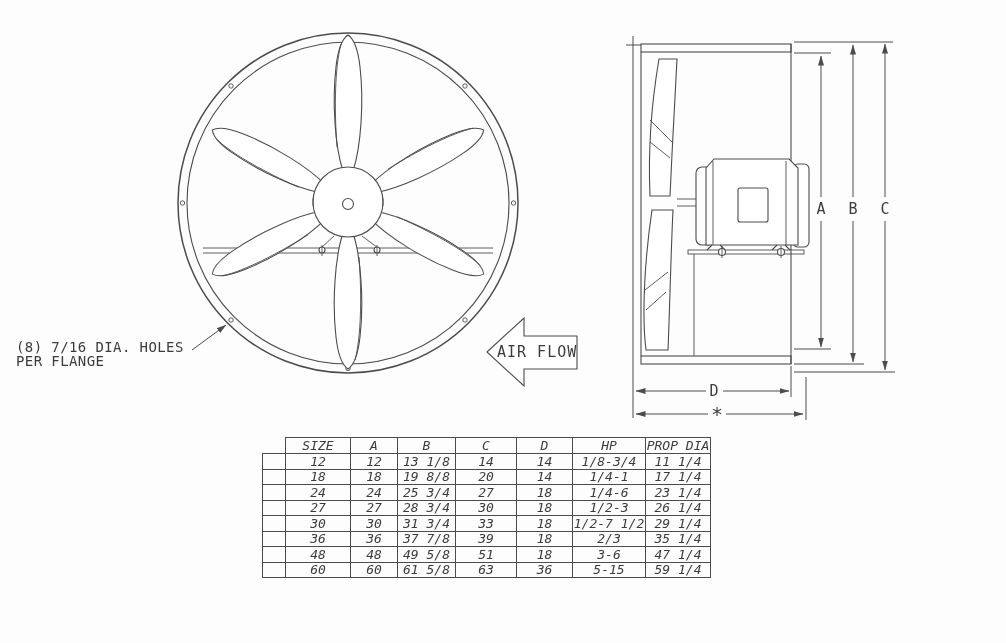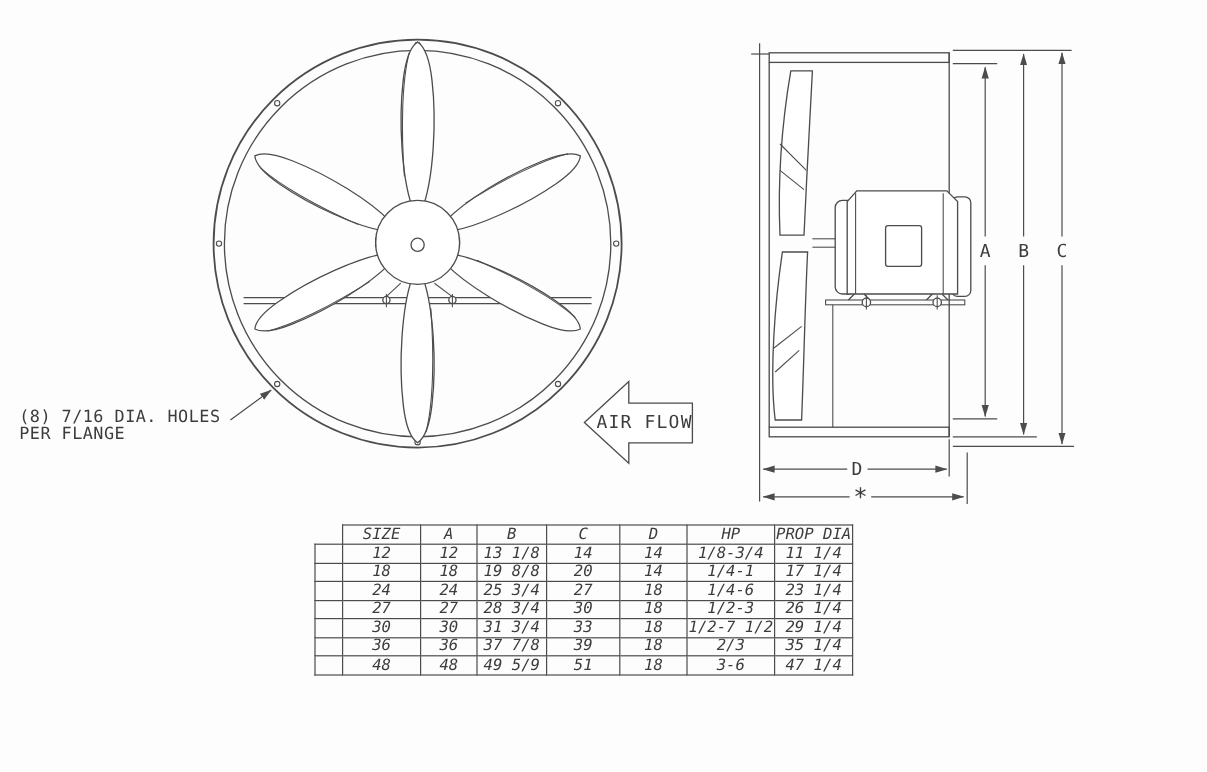--- a/index.html
+++ b/index.html
@@ -268,21 +268,31 @@
           <td data-name="table-cell">37 7/8</td>
           <td data-name="table-cell">39</td>
           <td data-name="table-cell">18</td>
           <td data-name="table-cell">2/3</td>
           <td data-name="table-cell">35 1/4</td>
         </tr>
         <tr data-name="table-row">
           <td data-name="row-stub-cell"></td>
           <td data-name="table-cell">48</td>
           <td data-name="table-cell">48</td>
-          <td data-name="table-cell">49 5/9</td>
+          <td data-name="table-cell">49 5/8</td>
           <td data-name="table-cell">51</td>
           <td data-name="table-cell">18</td>
           <td data-name="table-cell">3-6</td>
           <td data-name="table-cell">47 1/4</td>
+        </tr>
+        <tr data-name="table-row">
+          <td data-name="row-stub-cell"></td>
+          <td data-name="table-cell">60</td>
+          <td data-name="table-cell">60</td>
+          <td data-name="table-cell">61 5/8</td>
+          <td data-name="table-cell">63</td>
+          <td data-name="table-cell">36</td>
+          <td data-name="table-cell">5-15</td>
+          <td data-name="table-cell">59 1/4</td>
         </tr>
       </tbody>
   </table>
 </div>
 
 </body></html>

